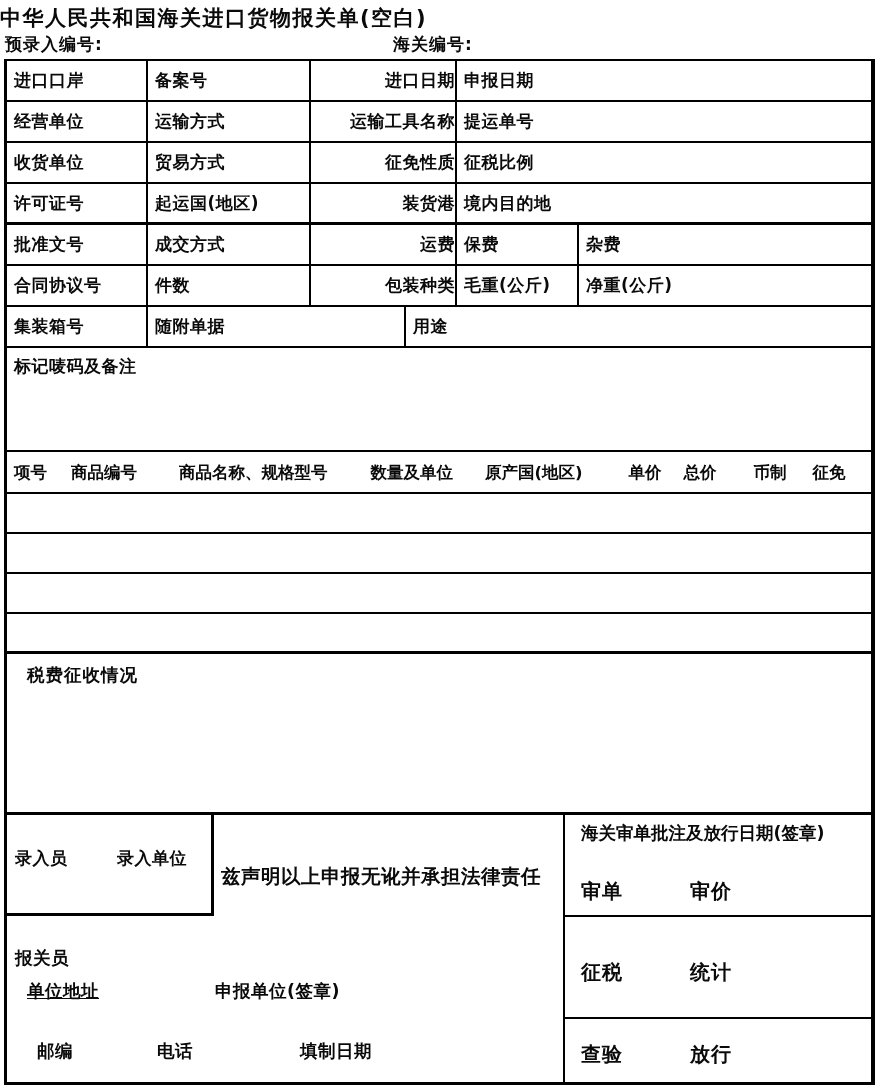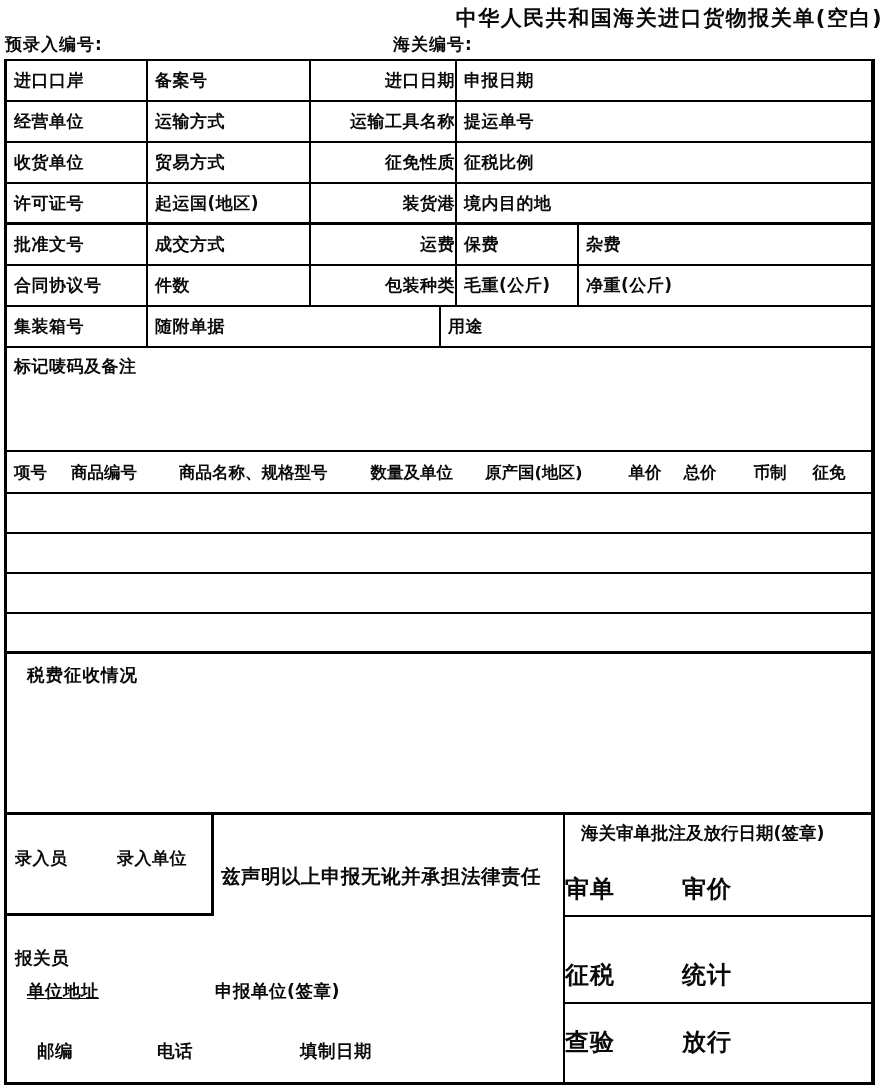--- a/index.html
+++ b/index.html
@@ -3,41 +3,41 @@
 <meta charset="utf-8">
 <style>
   * { margin:0; padding:0; box-sizing:border-box; }
   html,body { background:#e8e8e8; }
   .page {
     position:relative; width:883px; height:1089px; background:#ffffff;
     color:#0a0a0a; font-family:"DejaVu Sans","Liberation Sans",sans-serif;
     font-weight:bold; overflow:hidden; margin:0 auto;
   }
   .title {
-    position:absolute; top:4px; left:0; width:100%; text-align:right;
+    position:absolute; top:4px; left:0; width:100%; text-align:left;
     font-size:21px; letter-spacing:1.5px;
   }
   .subhead-label { position:absolute; top:33px; font-size:17px; letter-spacing:1px; }
   .pre-entry { left:5px; }
   .customs-no { left:393px; }
 
   .form {
     position:absolute; left:4px; top:59px; width:871px;
     border:2px solid #000; border-left-width:3px; border-right-width:4px; border-bottom-width:3px;
     background:#fff;
   }
   .trow { display:flex; height:41px; border-bottom:2px solid #000; }
   .trow.thick { border-bottom-width:3px; }
   .cell {
     border-right:2px solid #000; padding:8px 0 0 7px; font-size:17px;
     letter-spacing:0.5px; overflow:hidden; white-space:nowrap;
   }
   .cell.last { border-right:none; flex:1; }
   .w1 { width:141px; } .w2 { width:163px; } .w3 { width:146px;text-align:right; }
-  .w4 { width:122px; } .w5 { width:293px; }
+  .w4 { width:122px; } .w5 { width:258px; }
 
   .marks-box { height:104px; border-bottom:2px solid #000; padding:7px 0 0 7px; font-size:17px; letter-spacing:0.5px; }
 
   .goods-header { height:42px; border-bottom:2px solid #000; display:flex; padding-top:10px; font-size:16.5px; white-space:nowrap; }
   .goods-header span { display:inline-block; }
   .gh1 { margin-left:7px; }  .gh2 { margin-left:24px; } .gh3 { margin-left:42px; }
   .gh4 { margin-left:43px; } .gh5 { margin-left:32px; } .gh6 { margin-left:46px; }
   .gh7 { margin-left:22px; } .gh8 { margin-left:37px; } .gh9 { margin-left:26px; }
 
   .item-row { height:40px; border-bottom:2px solid #000; }
@@ -52,23 +52,23 @@
     display:flex; justify-content:space-between; padding:32px 24px 0 8px;
     font-size:17px; letter-spacing:0.5px;
   }
   .declaration { position:absolute; left:214px; top:48px; font-size:19.5px; letter-spacing:0.5px; white-space:nowrap; }
 
   .right-box {
     position:absolute; left:556px; top:0; right:0; height:100%;
     border-left:2px solid #000; display:flex; flex-direction:column;
   }
   .rb-s1 { height:102px; border-bottom:2px solid #000; position:relative; padding:6px 0 0 16px; font-size:17.5px; white-space:nowrap; }
-  .rb-s2 { height:87px; border-bottom:2px solid #000; position:relative; }
+  .rb-s2 { height:102px; border-bottom:2px solid #000; position:relative; }
   .rb-s3 { flex:1; position:relative; }
-  .pair { position:absolute; left:0; display:flex; font-size:24px; letter-spacing:1px; white-space:nowrap;text-align:center; }
+  .pair { position:absolute; left:16px; display:flex; font-size:20px; letter-spacing:1px; white-space:nowrap;text-align:center; }
   .pair .p2 { margin-left:67px; }
   .rb-s1 .pair { bottom:10px; }
   .rb-s2 .pair { top:42px; }
   .rb-s3 .pair { top:22px; }
 
   .free { position:absolute; font-size:17.5px; letter-spacing:0.5px; white-space:nowrap; }
   .declarant   { left:8px;   top:131px; }
   .unit-addr   { left:20px;   top:164px;text-decoration:underline; }
   .decl-unit   { left:208px; top:164px; }
   .postcode    { left:30px;  top:224px; }

